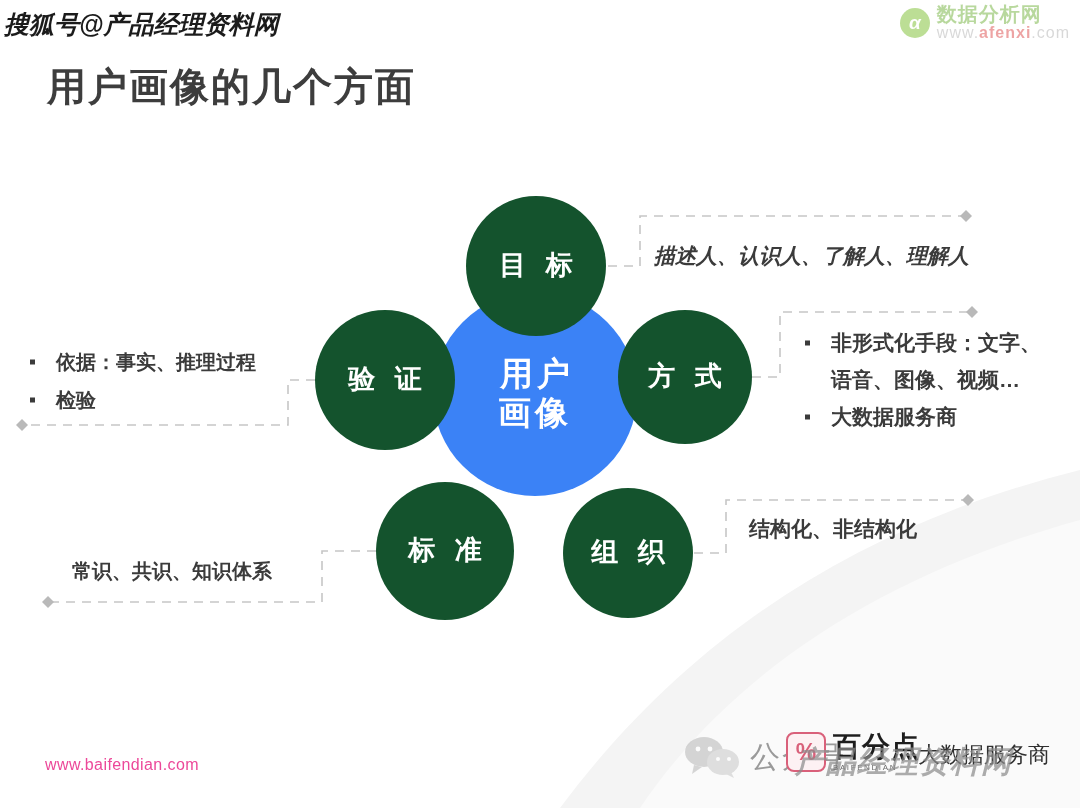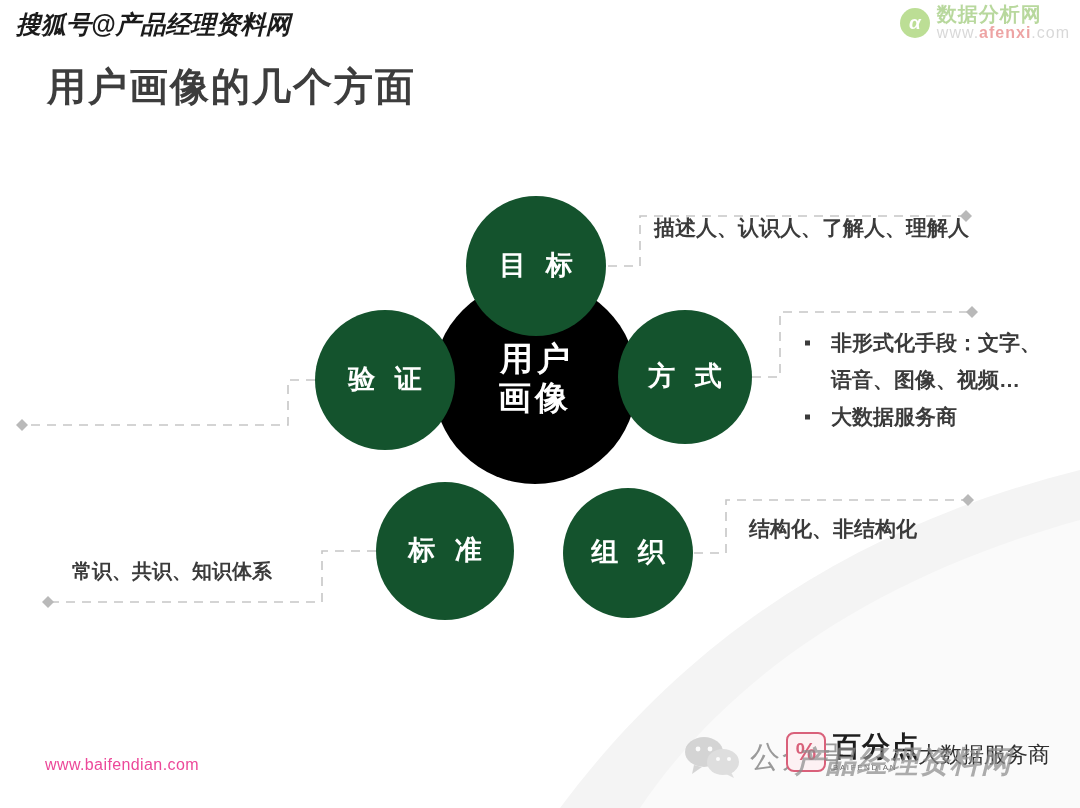--- a/index.html
+++ b/index.html
@@ -22,21 +22,21 @@
   .swoosh {
     position: absolute;
     left: 0; top: 0;
     width: 1080px; height: 808px;
     pointer-events: none;
   }
 
   
   .wm-left {
     position: absolute;
-    left: 16px;
+    left: 4px;
     top: 8px;
     font-size: 25px;
     font-weight: bold;
     font-style: italic;
     color: #1b1b1b;
     letter-spacing: 0px;
     white-space: nowrap;
   }
   .wm-right {
     position: absolute;
@@ -94,28 +94,27 @@
     align-items: center;
     justify-content: center;
     text-align: center;
     color: #ffffff;
     font-weight: bold;
     letter-spacing: 6px;
     text-indent: 6px;
     line-height: 1.18;
   }
   .c-hub {
-    background: #000000;
+    background: #3b82f6;
     width: 204px; height: 204px;
-    left: 433px; top: 280px;
+    left: 433px; top: 292px;
     font-size: 33px;
     letter-spacing: 4px;
     text-indent: 4px;
     z-index: 2;
-    font-family: Liberation Mono, monospace;
   }
   .c-petal { background: #14532d; z-index: 3; font-size: 27px; }
   .c-top    { width: 140px; height: 140px; left: 466px; top: 196px; }
   .c-left   { width: 140px; height: 140px; left: 315px; top: 310px; }
   .c-right  { width: 134px; height: 134px; left: 618px; top: 310px; }
   .c-bl     { width: 138px; height: 138px; left: 376px; top: 482px; }
   .c-br     { width: 130px; height: 130px; left: 563px; top: 488px; }
 
   
   .label {
@@ -134,21 +133,21 @@
   .bullets li::before {
     content: "";
     position: absolute;
     left: 8px;
     top: 50%;
     transform: translateY(-50%);
     width: 5px; height: 5px;
     background: #3b3b3b;
   }
 
-  .lbl-top-right  { left: 654px; top: 212px; font-size: 21px; }
+  .lbl-top-right  { left: 654px; top: 240px; font-size: 21px; font-style: italic; }
   .lbl-right      { left: 797px; top: 325px; font-size: 21px; line-height: 1.75; }
   .lbl-right .sub { padding-left: 34px; white-space: nowrap; }
   .lbl-bottom-right { left: 749px; top: 513px; font-size: 21px; }
   .lbl-left       { left: 22px; top: 343px; font-size: 20px; line-height: 1.9; }
   .lbl-bottom-left{ left: 72px; top: 556px; font-size: 20px; }
 
   
   .conn { position: absolute; pointer-events: none; }
 
   
@@ -291,20 +290,26 @@
     <div class="sub">语音、图像、视频…</div>
     <ul class="bullets">
       <li><span>大数据服务商</span></li>
     </ul>
   </div>
 
   <div class="label lbl-bottom-right">
     <div class="ln">结构化、非结构化</div>
   </div>
 
+  <div class="label lbl-left">
+    <ul class="bullets">
+      <li><span>依据：事实、推理过程</span></li>
+      <li><span>检验</span></li>
+    </ul>
+  </div>
 
   <div class="label lbl-bottom-left">
     <div class="ln">常识、共识、知识体系</div>
   </div>
 
   <div class="footer-url">www.baifendian.com</div>
 
   <div class="footer-brand">
     <svg class="wechat-ico" width="58" height="42" viewBox="0 0 58 42">
       <ellipse cx="20" cy="16" rx="19" ry="15" fill="#a8a8a8"></ellipse>

